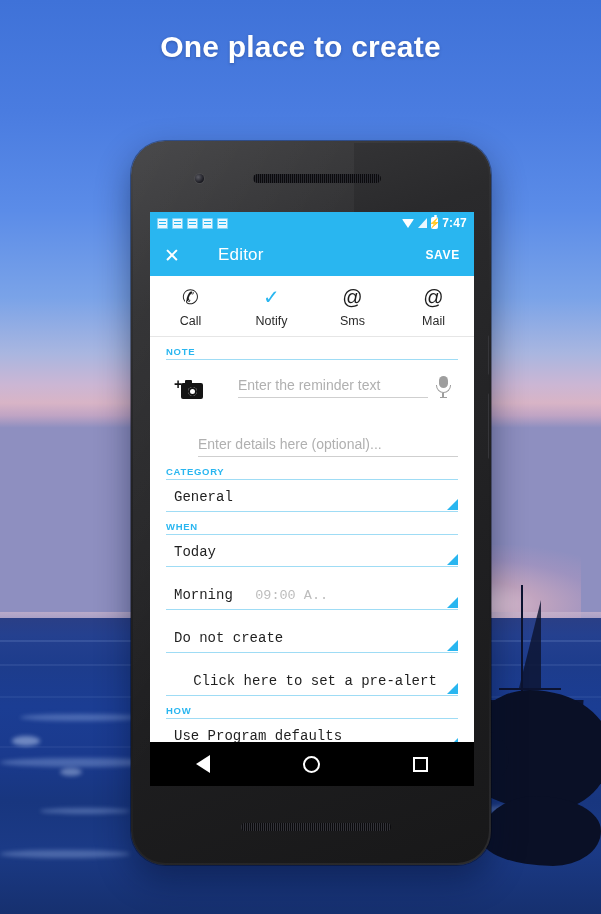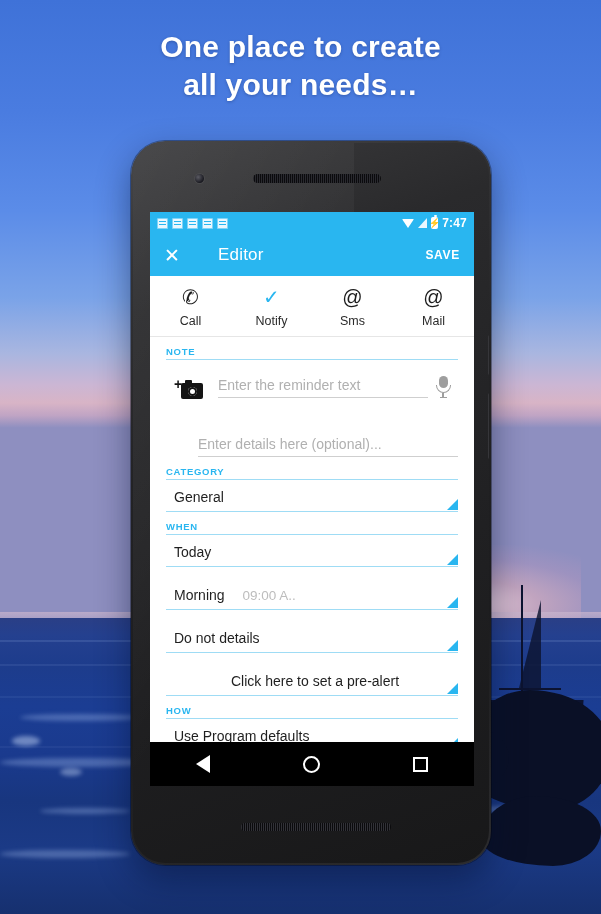--- a/index.html
+++ b/index.html
@@ -216,21 +216,21 @@
   .cam-body::before {
     content:""; position:absolute; left:6.5px; top:4px; width:9px; height:9px;
     border-radius:50%; background:#fff; box-shadow:inset 0 0 0 2px #141414;
   }
   .cam-bump {
     position:absolute; left:4px; top:-3px; width:7px; height:4px; background:#141414; border-radius:1px 1px 0 0;
   }
   .cam-plus {
     position:absolute; left:-7px; top:-6px; color:#141414; font-size:14px; font-weight:bold; line-height:1;
   }
-  .note-field { flex:1; padding-top:6px; }
+  .note-field { flex:1; padding-top:6px;margin-left:20px; }
   .underline-input {
     width:100%; border:none; outline:none; background:transparent;
     font-family:"Liberation Sans", sans-serif; font-size:14px; color:#222;
     padding:2px 0 4px; border-bottom:1px solid #cfcfcf;
   }
   .underline-input::placeholder { color:#b0b0b0; }
   .mic-ic {
     width:30px; padding-top:7px; display:flex; justify-content:center; cursor:pointer;
   }
   .mic-shape { position:relative; width:9px; height:20px; }
@@ -242,21 +242,21 @@
   .mic-stem { position:absolute; left:3.7px; top:17px; width:1.6px; height:4px; background:#9e9e9e; }
   .mic-base { position:absolute; left:1px; top:20.5px; width:7px; height:1.6px; background:#9e9e9e; }
 
   .details-row { padding-top:21px;margin-left:32px; }
   .details-row .underline-input { font-size:14px; }
 
   
   .spinner {
     position:relative; padding:9px 2px 6px 8px;
     border-bottom:1px solid #9fdcf5; cursor:pointer;
-    font-size:14px; color:#1f1f1f;
+    font-size:14px; color:#1f1f1f;font-family:Liberation Mono, monospace;
   }
   .spinner.center { text-align:center; }
   .spinner .tri {
     position:absolute; right:0; bottom:1px;
     width:0; height:0;
     border-left:11px solid transparent;
     border-bottom:11px solid #29b6f0;
   }
   .spinner .muted { color:#bdbdbd; margin-left:14px; font-size:13.5px; }
 
@@ -299,21 +299,20 @@
   <div class="boat-hull"></div>
 
   <div class="rock" style="right:-10px; top:690px; width:150px; height:120px;"></div>
   <div class="rock" style="right:92px;  top:726px; width:78px;  height:62px;"></div>
   <div class="rock" style="right:0px;   top:796px; width:120px; height:70px;"></div>
   <div class="rock" style="right:118px; top:772px; width:46px;  height:34px;"></div>
 </div>
 
 <div id="headline">
   <span>One place to create</span>
-  <span class="l2">all your needs…</span>
 </div>
 
 <div id="phone">
   <div id="phone-inner">
     <div class="bezel-gloss"></div>
     <div class="front-cam"></div>
     <div class="earpiece"></div>
     <div class="bottom-speaker"></div>
 
     <div id="screen">
@@ -406,21 +405,21 @@
 
         <div class="row2">
           <div class="spinner">
             <span>Morning</span>
             <span class="muted">09:00 A..</span>
             <span class="tri"></span>
           </div>
         </div>
 
         <div class="spinner" style="margin-top:11px">
-          <span>Do not details</span>
+          <span>Do not create</span>
           <span class="tri"></span>
         </div>
 
         <div class="spinner center" style="margin-top:11px">
           <span>Click here to set a pre-alert</span>
           <span class="tri"></span>
         </div>
 
         <div class="sect-label">HOW</div>
         <div class="sect-rule"></div>

